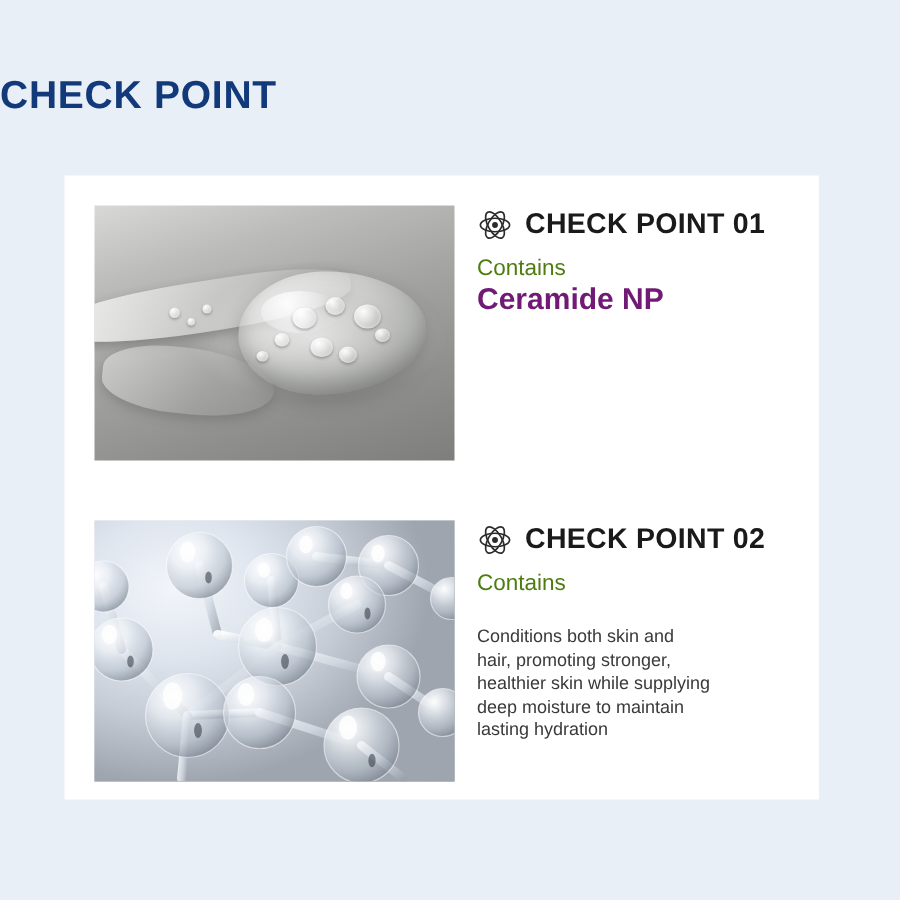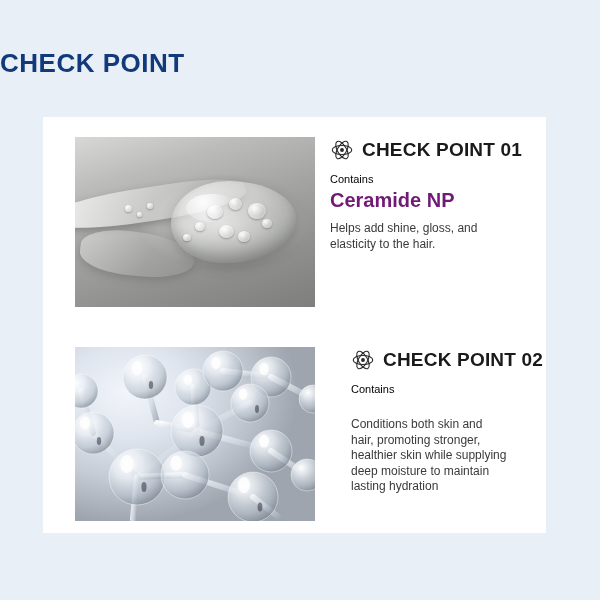--- a/index.html
+++ b/index.html
@@ -36,27 +36,27 @@
     top: 117px;
     width: 503px;
     height: 416px;
     background: #ffffff;
     box-sizing: border-box;
   }
 
   
   .row {
     position: absolute;
-    left: 32px;
+    left: 20px;
     width: 470px;
     display: flex;
     align-items: flex-start;
   }
   .row-1 { top: 20px; }
-  .row-2 { top: 230px; gap: 21px; }
+  .row-2 { top: 230px; }
 
   
   .photo {
     width: 240px;
     height: 170px;
     flex: 0 0 240px;
     position: relative;
     overflow: hidden;
   }
   .photo-2 { height: 174px; }
@@ -143,22 +143,22 @@
   }
   .cp-title {
     font-size: 19px;
     font-weight: bold;
     color: #1a1a1a;
     letter-spacing: 0.2px;
     line-height: 22px;
     white-space: nowrap;
   }
   .contains {
-    font-size: 11px;
-    color: #000000;
+    font-size: 15px;
+    color: #4d7c0f;
     margin-top: 9px;
     line-height: 16px;
   }
   .ingredient {
     font-size: 20px;
     font-weight: bold;
     color: #701a75;
     line-height: 23px;
     margin-top: 2px;
     white-space: pre-line;
@@ -205,22 +205,20 @@
             <ellipse cx="16" cy="16" rx="13" ry="6"></ellipse>
             <ellipse cx="16" cy="16" rx="13" ry="6" transform="rotate(60 16 16)"></ellipse>
             <ellipse cx="16" cy="16" rx="13" ry="6" transform="rotate(120 16 16)"></ellipse>
           </g>
           <circle cx="16" cy="16" r="2.6" fill="#2b2b2b"></circle>
         </svg>
         <div class="cp-title">CHECK POINT 01</div>
       </div>
       <div class="contains">Contains</div>
       <div class="ingredient">Ceramide NP</div>
-      <div class="desc">Helps add shine, gloss, and
-elasticity to the hair.</div>
     </div>
   </div>
 
   <div class="row row-2">
 
     <div class="photo photo-2 photo-mol">
       <svg class="mol-svg" viewBox="0 0 240 174" preserveAspectRatio="none">
         <defs>
           <linearGradient id="bond" x1="0" y1="0" x2="1" y2="1">
             <stop offset="0%" stop-color="#ffffff" stop-opacity="0.92"></stop>

